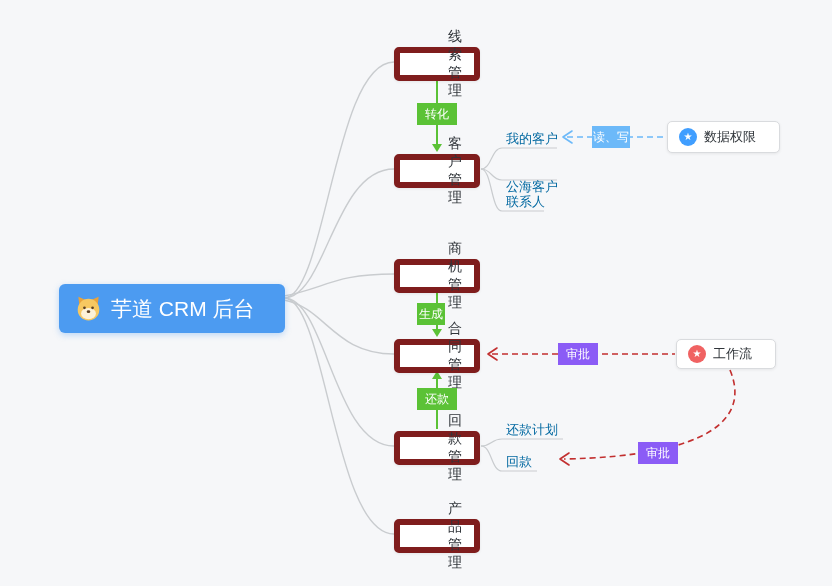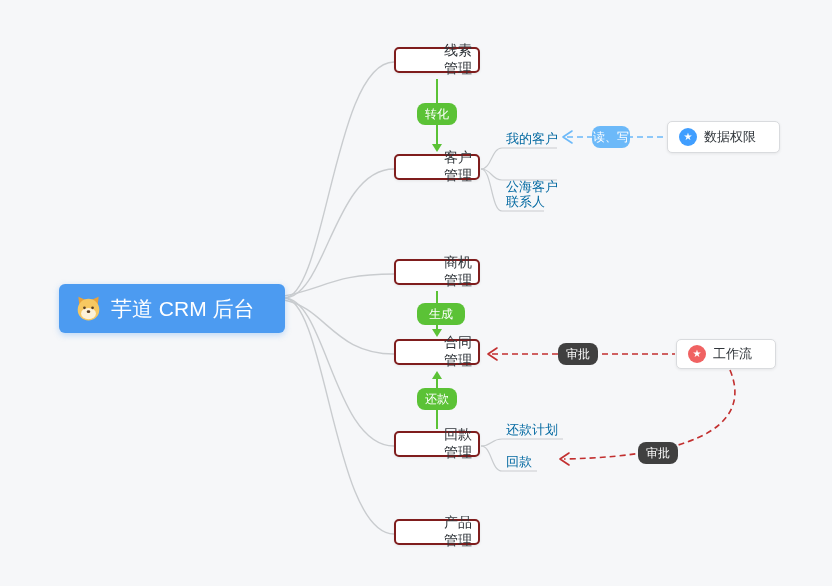--- a/index.html
+++ b/index.html
@@ -13,22 +13,22 @@
   .wire{fill:none;stroke:#c9cccf;stroke-width:1.4}
   .thin{stroke-width:1.2}
   .gline{stroke:#5bc236;stroke-width:2}
   .ghead{fill:#5bc236}
   .bdash{stroke:#6cb9f9;stroke-width:1.6;stroke-dasharray:6 4;fill:none}
   .bhead{fill:none;stroke:#6cb9f9;stroke-width:1.6;stroke-linecap:round;stroke-linejoin:round}
   .rdash{stroke:#c22f2f;stroke-width:1.6;stroke-dasharray:6 4;fill:none}
   .rhead{fill:none;stroke:#c22f2f;stroke-width:1.6;stroke-linecap:round;stroke-linejoin:round}
 
   .node{
-    position:absolute;width:86px;height:26px;
-    background:#fff;border:2px solid #7f1d1d;border-radius:5px;
+    position:absolute;width:86px;height:34px;
+    background:#fff;border:6px solid #7f1d1d;border-radius:5px;
     box-shadow:0 1px 3px rgba(0,0,0,.07);
     display:flex;align-items:center;justify-content:center;
     font-size:14px;color:#30353a;box-sizing:border-box;padding-left:48px;
   }
   .root-node{
     position:absolute;left:59px;top:284px;width:226px;height:49px;
     background:#4c9bf1;border-radius:6px;
     display:flex;align-items:center;padding-left:16px;gap:9px;
     box-sizing:border-box;color:#fff;font-size:21px;
     box-shadow:0 2px 6px rgba(76,155,241,.35);
@@ -44,27 +44,27 @@
     width:18px;height:18px;border-radius:50%;flex:0 0 18px;
     display:flex;align-items:center;justify-content:center;
     color:#fff;font-size:10px;line-height:1;
   }
   .star.blue{background:#409eff}
   .star.red{background:#f06262}
   .child-label{
     position:absolute;font-size:13px;color:#0369a1;height:16px;line-height:16px;white-space:nowrap;
   }
   .badge{
-    position:absolute;height:22px;border-radius:8px;color:#fff;font-size:12px;
+    position:absolute;height:22px;border-radius:0;color:#fff;font-size:12px;
     display:flex;align-items:center;justify-content:center;
     box-sizing:border-box;white-space:nowrap;
   }
   .badge.green{background:#5bc236}
   .badge.blue{background:#6cb9f9}
-  .badge.red{background:#404040}
+  .badge.red{background:#8b5cf6}
 </style>
 </head>
 <body>
 
 <div class="canvas">
 
   <svg class="wires" width="832" height="586" viewBox="0 0 832 586">
     <g>
       <path class="wire" d="M284 298 C326 298 334 62 394 62"></path>
       <path class="wire" d="M284 298 C326 298 334 169 394 169"></path>
@@ -144,19 +144,19 @@
     <span>数据权限</span>
   </div>
   <div class="side-node" style="left:676px;top:339px;width:100px;height:30px">
     <span class="star red">
         <span>★</span>
       </span>
     <span>工作流</span>
   </div>
 
   <div class="badge green" style="left:417px;top:103px;width:40px">转化</div>
-  <div class="badge green" style="left:417px;top:303px;width:48px">生成</div>
+  <div class="badge green" style="left:417px;top:303px;width:28px">生成</div>
   <div class="badge green" style="left:417px;top:388px;width:40px">还款</div>
   <div class="badge blue" style="left:592px;top:126px;width:38px">读、写</div>
   <div class="badge red" style="left:558px;top:343px;width:40px">审批</div>
   <div class="badge red" style="left:638px;top:442px;width:40px">审批</div>
 
 </div>
 
 </body></html>

